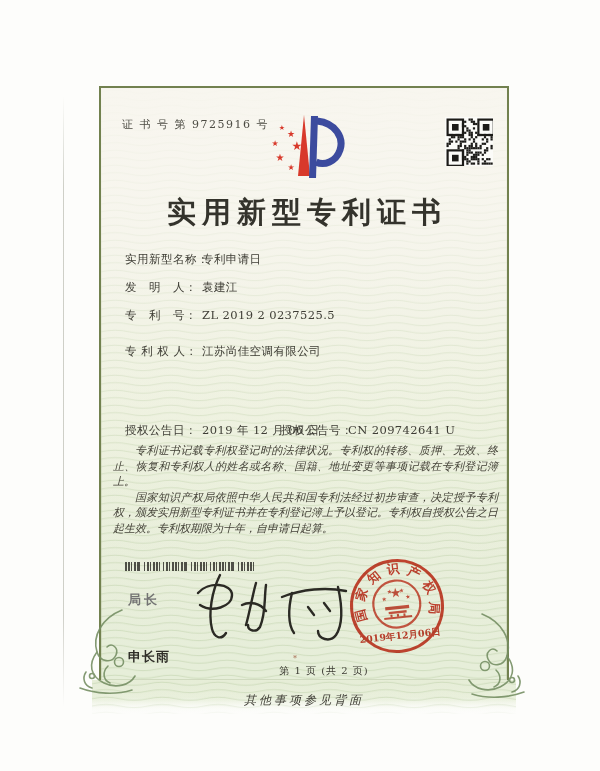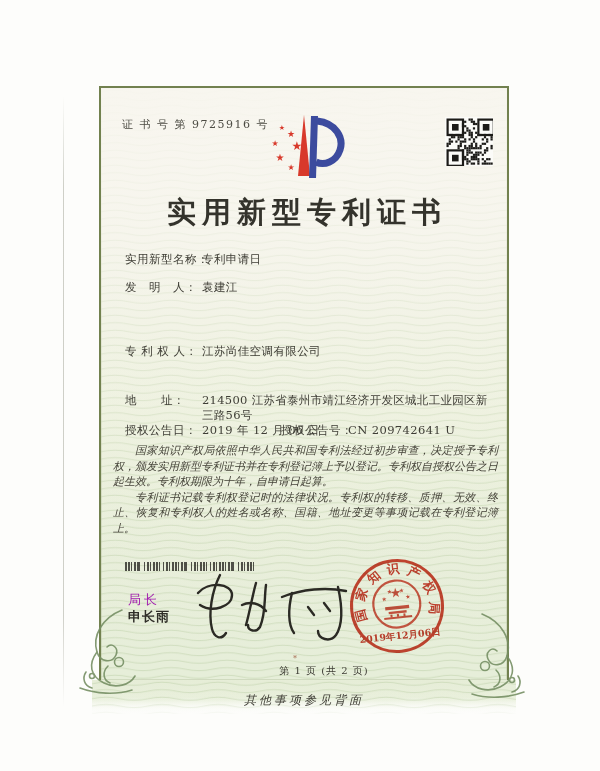--- a/index.html
+++ b/index.html
@@ -28,22 +28,22 @@
   .flabel{position:absolute;left:125px;letter-spacing:.5px;white-space:nowrap;}
   .fvalue{position:absolute;left:202px;letter-spacing:.4px;white-space:nowrap;}
   .fvalue.addr{width:292px;white-space:normal;line-height:15px;letter-spacing:.3px;}
   .flabel2{position:absolute;left:281px;letter-spacing:.5px;white-space:nowrap;}
   .fvalue2{position:absolute;left:348px;letter-spacing:.4px;white-space:nowrap;}
   .paras{position:absolute;left:113px;top:443px;width:385px;font-size:11px;line-height:15.5px;
     color:#454339;font-style:italic;text-align:justify;}
   .paras p{margin:0;text-indent:2em;}
   .barcode{position:absolute;left:125px;top:562px;width:130px;height:9px;opacity:.82;
     background:repeating-linear-gradient(90deg,#2e2d28 0 1.6px,transparent 1.6px 3.1px,#2e2d28 3.1px 5.2px,transparent 5.2px 6.2px,#2e2d28 6.2px 7px,transparent 7px 9.4px);}
-  .director-title{left:128px;top:591px;font-size:13px;letter-spacing:3px;color:#a21caf;font-weight:normal;}
-  .director-name{left:128px;top:608px;font-size:13px;letter-spacing:1px;color:#2f2e28;font-weight:bold;}
+  .director-title{left:128px;top:591px;font-size:13px;letter-spacing:3px;color:#737373;font-weight:bold;}
+  .director-name{left:128px;top:648px;font-size:13px;letter-spacing:1px;color:#2f2e28;font-weight:bold;}
   .signature{position:absolute;left:186px;top:569px;}
 
   .seal{position:absolute;left:348px;top:557px;width:98px;height:98px;transform:rotate(-6deg);
     mix-blend-mode:multiply;opacity:.92;}
   .seal-ring{position:absolute;left:2px;top:2px;right:2px;bottom:2px;border:3.2px solid #cd3825;border-radius:50%;}
   .seal-char{position:absolute;left:49px;top:49px;width:0;height:0;font-size:12.5px;font-weight:bold;
     color:#cb3322;font-family:"DejaVu Serif",serif;}
   .seal-char span{display:block;width:14px;height:14px;margin-left:-7px;margin-top:-7px;text-align:center;line-height:14px;}
   .seal-emblem{position:absolute;left:23px;top:21px;}
   .seal-date{position:absolute;left:-2px;top:73px;width:102px;text-align:center;font-size:9.5px;
@@ -272,38 +272,38 @@
   <div class="txt title">实用新型专利证书</div>
 
   <div class="frow" style="top:252px">
     <span class="flabel">实用新型名称：</span>
     <span class="fvalue">专利申请日</span>
   </div>
   <div class="frow" style="top:280px">
     <span class="flabel">发　明　人：</span>
     <span class="fvalue">袁建江</span>
   </div>
+  <div class="frow" style="top:308px">
+    <span class="flabel">专　利　号：</span>
+    <span class="fvalue">ZL 2019 2 0237525.5</span>
+  </div>
   <div class="frow" style="top:344px">
     <span class="flabel">专 利 权 人：</span>
     <span class="fvalue">江苏尚佳空调有限公司</span>
-  </div>
-  <div class="frow" style="top:393px;height:32px">
-    <span class="flabel">地　　址：</span>
-    <span class="fvalue addr">214500 江苏省泰州市靖江经济开发区城北工业园区新三路56号</span>
   </div>
   <div class="frow" style="top:423px">
     <span class="flabel">授权公告日：</span>
     <span class="fvalue">2019 年 12 月 06 日</span>
     <span class="flabel2">授权公告号：</span>
     <span class="fvalue2">CN 209742641 U</span>
   </div>
 
   <div class="paras">
+    <p>专利证书记载专利权登记时的法律状况。专利权的转移、质押、无效、终止、恢复和专利权人的姓名或名称、国籍、地址变更等事项记载在专利登记簿上。</p>
     <p>国家知识产权局依照中华人民共和国专利法经过初步审查，决定授予专利权，颁发实用新型专利证书并在专利登记簿上予以登记。专利权自授权公告之日起生效。专利权期限为十年，自申请日起算。</p>
-    <p>专利证书记载专利权登记时的法律状况。专利权的转移、质押、无效、终止、恢复和专利权人的姓名或名称、国籍、地址变更等事项记载在专利登记簿上。</p>
   </div>
 
   <div class="barcode"></div>
   <div class="txt director-title">局长</div>
   <div class="txt director-name">申长雨</div>
 
   <svg class="signature" width="175" height="88" viewBox="0 0 175 88">
     <g stroke="#2b2a24" stroke-width="2.4" fill="none" stroke-linecap="round">
       <path d="M34,6 C26,22 22,44 26,60 C28,68 35,72 40,64"></path>
       <path d="M12,24 C22,12 46,14 46,26 C46,38 26,44 14,36"></path>

